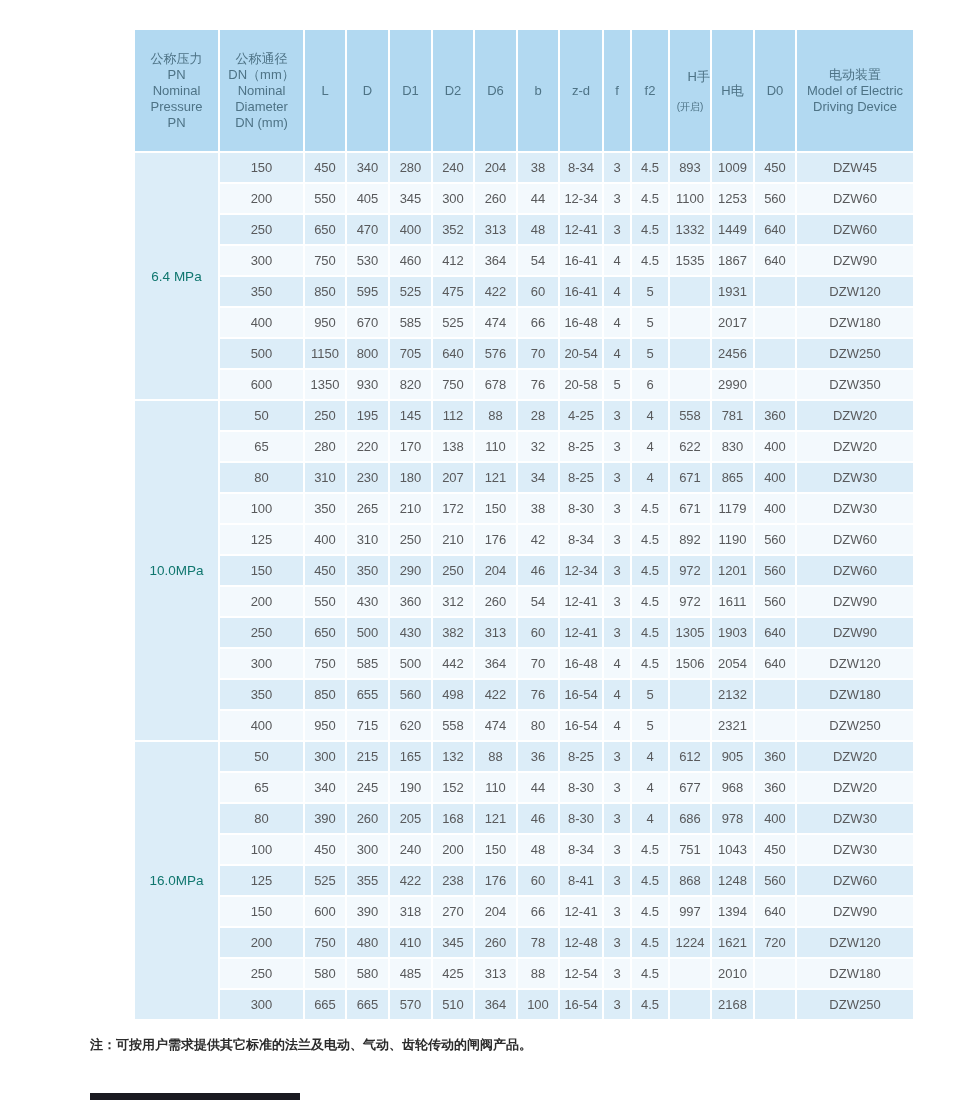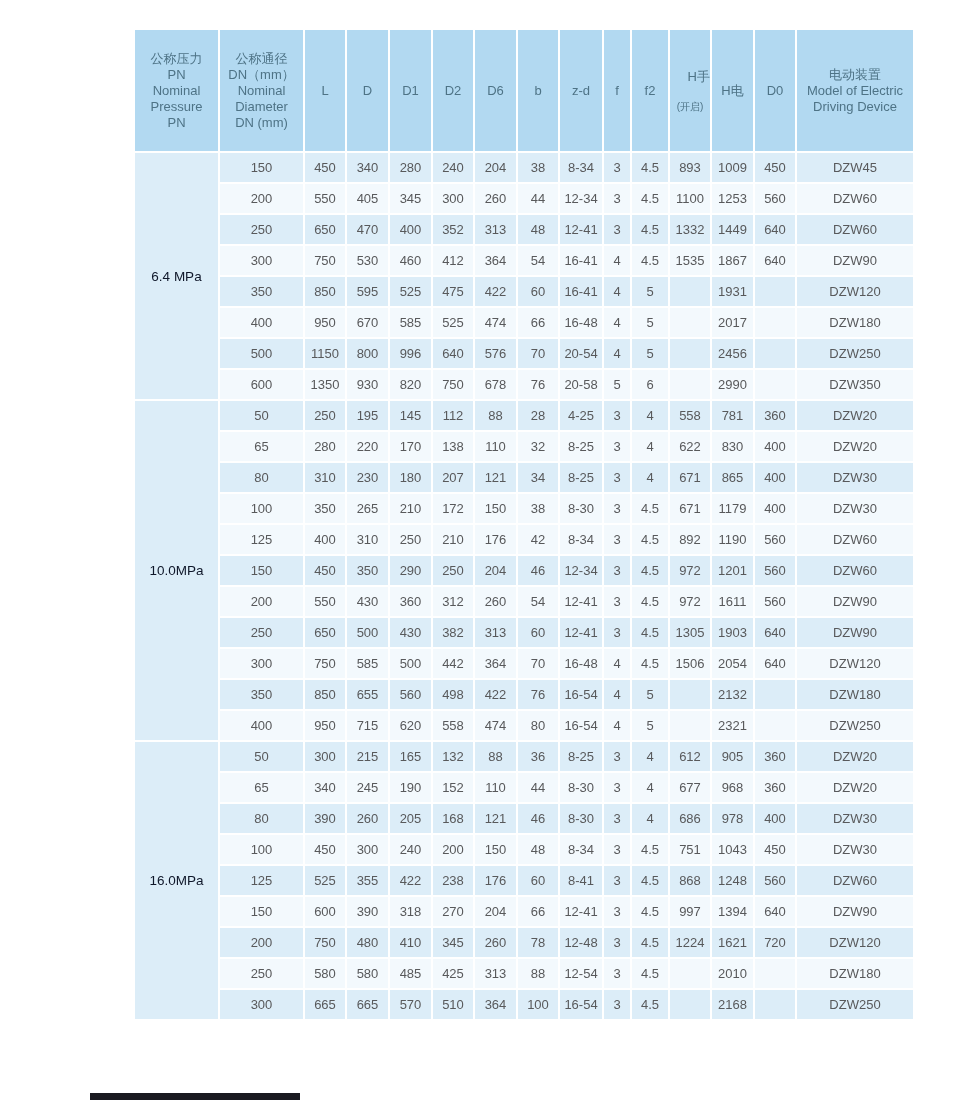--- a/index.html
+++ b/index.html
@@ -34,21 +34,21 @@
   thead th .main { display: block; line-height: 15px; text-align: right; }
   tbody td {
     font-size: 13px;
     color: #58595b;
     height: 31px;
   }
   tr.row-blue td { background: #dcedf8; }
   tr.row-white td { background: #f3f9fd; }
   td.group-cell {
     background: #b2d9f1;
-    color: #0f172a;
+    color: #0f766e;
     font-size: 13.5px;
     height: auto;
   }
 
   .notes { position: absolute; left: 90px; top: 1034px; width: 800px; }
   .note-zh { font-size: 13px; font-weight: 600; color: #2b2b2b; line-height: 21px; }
   .note-en { font-size: 13.5px; font-weight: 400; color: #4c4c4c; line-height: 21px; margin-top: 2px; }
 
   .footer-bar { position: absolute; left: 90px; top: 1093px; width: 210px; height: 7px; background: #191920; }
 </style>
@@ -201,21 +201,21 @@
           <td>5</td>
           <td></td>
           <td>2017</td>
           <td></td>
           <td>DZW180</td>
         </tr>
         <tr class="row-blue">
           <td>500</td>
           <td>1150</td>
           <td>800</td>
-          <td>996</td>
+          <td>705</td>
           <td>640</td>
           <td>576</td>
           <td>70</td>
           <td>20-54</td>
           <td>4</td>
           <td>5</td>
           <td></td>
           <td>2456</td>
           <td></td>
           <td>DZW250</td>
@@ -556,15 +556,16 @@
           <td></td>
           <td>2168</td>
           <td></td>
           <td>DZW250</td>
         </tr>
       </tbody>
   </table>
 </div>
 
 <div class="notes">
+  <div class="note-zh">注：可按用户需求提供其它标准的法兰及电动、气动、齿轮传动的闸阀产品。</div>
 </div>
 
 <div class="footer-bar"></div>
 
 </body></html>

